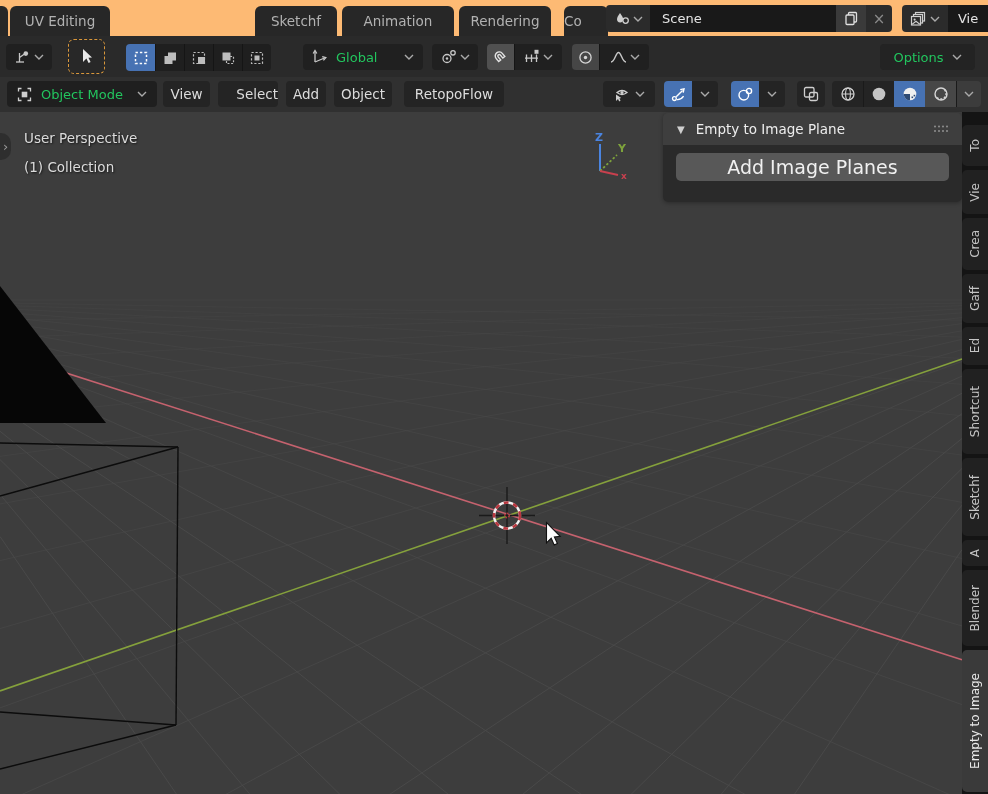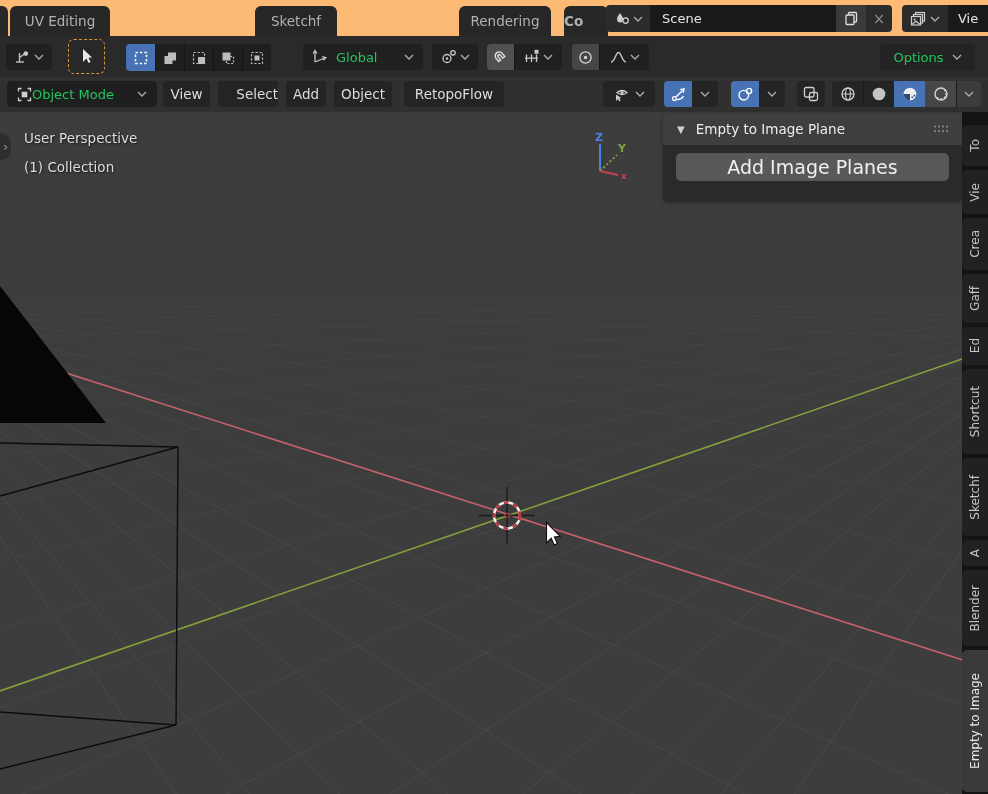--- a/index.html
+++ b/index.html
@@ -62,24 +62,27 @@
 <div class="app">
 
   <div class="topbar">
     <div class="wtab" style="left:-8px;width:16px;"></div>
     <div class="wtab" style="left:10px;width:100px;">
         <span>UV Editing</span>
       </div>
     <div class="wtab" style="left:255px;width:82px;">
         <span>Sketchf</span>
       </div>
+    <div class="wtab" style="left:342px;width:112px;">
+        <span>Animation</span>
+      </div>
     <div class="wtab" style="left:459px;width:92px;">
         <span>Rendering</span>
       </div>
-    <div class="wtab" style="left:564px;width:44px;justify-content:flex-start;padding-left:0;font-weight:bold;">
+    <div class="wtab" style="left:564px;width:44px;justify-content:flex-start;padding-left:0;">
         <span>Co</span>
       </div>
 
     <div class="idblock" style="left:606px;">
       <div class="idbtn" style="width:44px;border-radius:4px 0 0 4px;">
         <svg width="16" height="16" viewBox="0 0 16 16">
           <path d="M6,2 C4,5 3,6.5 3,8.3 a3.1,3.1 0 0 0 6.2,0 C9.2,6.5 8,5 6,2 Z" fill="#cfcfcf"></path>
           <circle cx="11.6" cy="9.6" r="2.7" fill="none" stroke="#cfcfcf" stroke-width="1.3"></circle>
         </svg>
         <svg class="chev" width="10" height="6" viewBox="0 0 10 6" style="margin-left:3px">
@@ -240,21 +243,21 @@
         </svg>
     </div>
   </div>
 
   <div class="vhead">
     <div class="pill" style="left:7px;width:150px;padding:0 10px;background:#1f1f1f;">
       <svg width="15" height="15" viewBox="0 0 15 15">
         <path d="M1.5,4.5 V1.5 H4.5 M10.5,1.5 H13.5 V4.5 M13.5,10.5 V13.5 H10.5 M4.5,13.5 H1.5 V10.5" fill="none" stroke="#cfcfcf" stroke-width="1.3"></path>
         <rect x="4.7" y="4.7" width="5.6" height="5.6" fill="#cfcfcf"></rect>
       </svg>
-      <span style="flex:1;">Object Mode</span>
+      <span style="margin-left:9px;flex:1;">Object Mode</span>
       <svg class="chev" width="10" height="6" viewBox="0 0 10 6">
           <path d="M1,1 L5,5 L9,1" fill="none" stroke="#aaa" stroke-width="1.4"></path>
         </svg>
     </div>
     <div class="menu" style="left:163px;width:47px;">
         <span>View</span>
       </div>
     <div class="menu" style="left:218px;width:60px;justify-content:flex-end;">
         <span>Select</span>
       </div>

